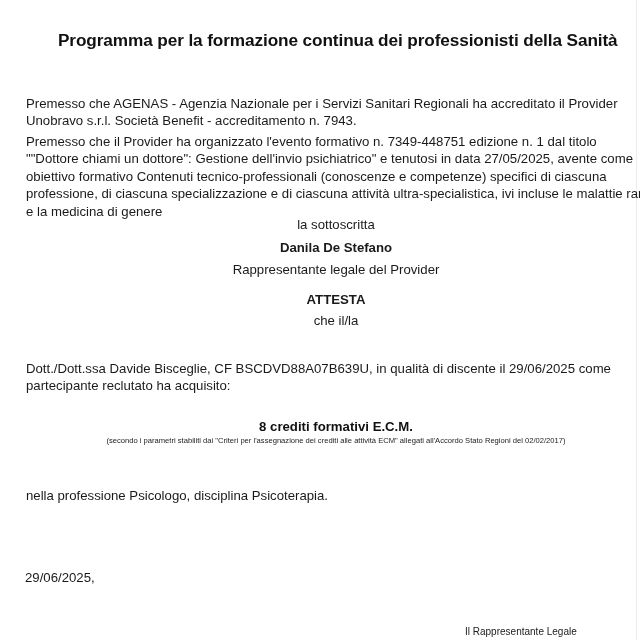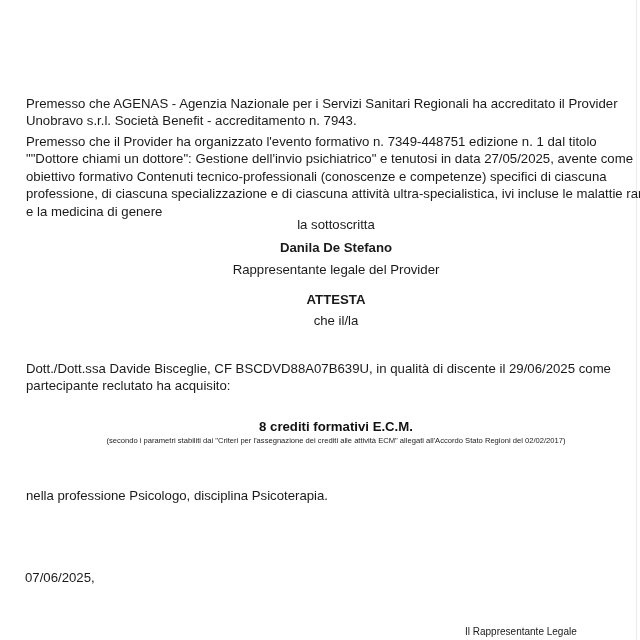--- a/index.html
+++ b/index.html
@@ -100,20 +100,21 @@
     color: #1a1a1a;
     white-space: nowrap;
   }
 </style>
 </head>
 <body>
 
 <div class="page">
   <div class="edge-line"></div>
 
+  <div class="title">Programma per la formazione continua dei professionisti della Sanità</div>
 
   <div class="para p1">
     <div>Premesso che AGENAS - Agenzia Nazionale per i Servizi Sanitari Regionali ha accreditato il Provider</div>
     <div>Unobravo s.r.l. Società Benefit - accreditamento n. 7943.</div>
   </div>
 
   <div class="para p2">
     <div>Premesso che il Provider ha organizzato l'evento formativo n. 7349-448751 edizione n. 1 dal titolo</div>
     <div>""Dottore chiami un dottore": Gestione dell'invio psichiatrico" e tenutosi in data 27/05/2025, avente come</div>
     <div>obiettivo formativo Contenuti tecnico-professionali (conoscenze e competenze) specifici di ciascuna</div>
@@ -131,16 +132,16 @@
   <div class="para p3">
     <div>Dott./Dott.ssa Davide Bisceglie, CF BSCDVD88A07B639U, in qualità di discente il 29/06/2025 come</div>
     <div>partecipante reclutato ha acquisito:</div>
   </div>
 
   <div class="credits">8 crediti formativi E.C.M.</div>
   <div class="credits-note">(secondo i parametri stabiliti dai "Criteri per l'assegnazione dei crediti alle attività ECM" allegati all'Accordo Stato Regioni del 02/02/2017)</div>
 
   <div class="para profession">nella professione Psicologo, disciplina Psicoterapia.</div>
 
-  <div class="date">07/06/2025,</div>
+  <div class="date">29/06/2025,</div>
 
   <div class="sign-label">Il Rappresentante Legale</div>
 </div>
 
 </body></html>

